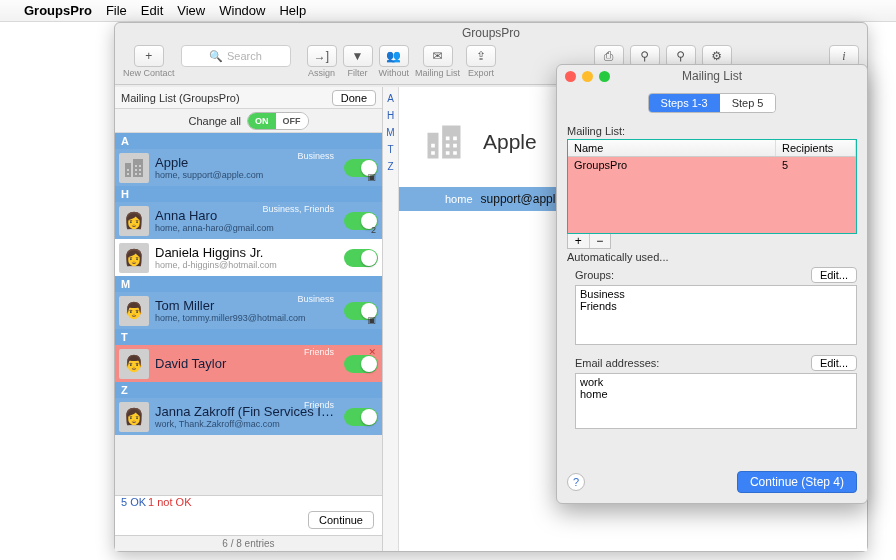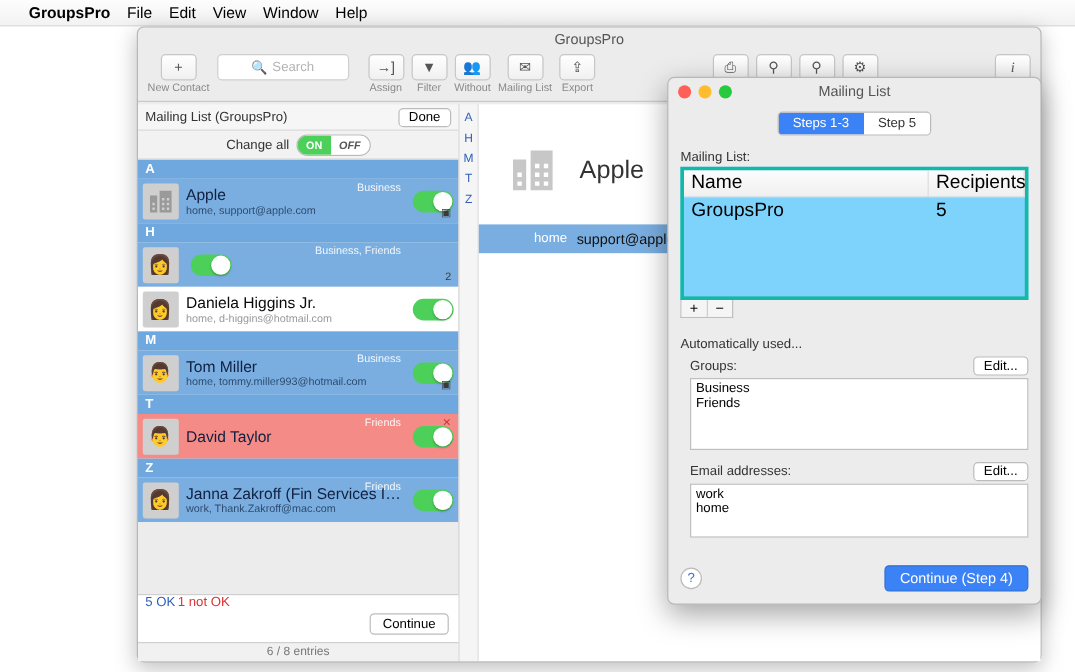--- a/index.html
+++ b/index.html
@@ -29,21 +29,21 @@
 .right-pane { flex: 1; background: #fff; position: relative; }
 
 
 .ml-head { height: 22px; display: flex; align-items: center; padding: 0 6px; font-size: 11px; color: #333; border-bottom: 1px solid #d5d5d5; background: #f6f6f6; justify-content: space-between; }
 .done-btn { font-size: 11px; background: #fff; border: 1px solid #bcbcbc; border-radius: 4px; padding: 1px 8px; }
 
 .change-row { height: 24px; display: flex; align-items: center; justify-content: center; gap: 6px; font-size: 11px; color: #333; border-bottom: 1px solid #d8d8d8; background: #f2f2f2; }
 .seg { display: flex; border: 1px solid #bbb; border-radius: 12px; overflow: hidden; height: 18px; }
 .seg span { display: flex; align-items: center; padding: 0 7px; font-size: 9px; font-weight: 600; }
 .seg .on { background: #4dd05a; color: #fff; }
-.seg .off { background: #fff; color: #555; font-style: italic; }
+.seg .off { background: #fff; color: #555; }
 
 .list { flex: 1; overflow: hidden; display: flex; flex-direction: column; }
 .section-letter { height: 16px; display: flex; align-items: center; padding-left: 6px; font-size: 11px; font-weight: 700; color: #fff; }
 .sl-a { background: #6ea8df; } .sl-h { background: #6ea8df; } .sl-m { background: #6ea8df; } .sl-t { background: #6ea8df; } .sl-z { background: #6ea8df; }
 
 .row { height: 37px; display: flex; align-items: center; padding: 0 4px; position: relative; }
 .row.blue { background: #7aaee0; }
 .row.white { background: #fff; }
 .row.red { background: #f58b86; }
 .avatar { width: 30px; height: 30px; border-radius: 2px; background: #cfcfcf; margin-right: 6px; display: flex; align-items: center; justify-content: center; color: #888; font-size: 16px; }
@@ -82,35 +82,35 @@
 .traffic span { width: 11px; height: 11px; border-radius: 50%; }
 .t-r { background: #ff5f56; } .t-y { background: #ffbd2e; } .t-g { background: #27c93f; }
 .dlg-title { position: absolute; left: 0; right: 0; text-align: center; font-size: 12px; color: #555; pointer-events: none; }
 
 .dlg-body { padding: 6px 10px 10px; display: flex; flex-direction: column; height: calc(100% - 22px); }
 .steps-seg { align-self: center; display: flex; border: 1px solid #bbb; border-radius: 4px; overflow: hidden; margin-bottom: 8px; }
 .steps-seg span { font-size: 11px; padding: 3px 12px; }
 .steps-seg .sel { background: #3b82f6; color: #fff; }
 .steps-seg .uns { background: #fff; color: #333; }
 .sec-lbl { font-size: 11px; color: #333; margin: 4px 0 2px; }
-.table { border: 3px solid #14b8a6; background: #7dd3fc; font-size: 16px; }
+.table { border: 1px solid #14b8a6; background: #fca5a5; font-size: 11px; }
 .thead { display: flex; background: linear-gradient(#fcfcfc,#efefef); border-bottom: 1px solid #ccc; }
 .thead span { padding: 2px 6px; border-right: 1px solid #ddd; }
 .trow { display: flex; }
 .trow span { padding: 2px 6px; }
 .col-a { flex: 1; } .col-b { width: 80px; }
 .table .empty { height: 60px; }
 .addrem { display: flex; border: 1px solid #bfbfbf; border-top: none; width: 44px; }
 .addrem span { flex: 1; text-align: center; font-size: 12px; background: #f5f5f5; border-right: 1px solid #ccc; }
 .addrem span:last-child { border-right: none; }
-.auto-lbl { font-size: 11px; color: #333; margin-top: 16px; }
+.auto-lbl { font-size: 11px; color: #333; margin-top: 2px; }
 .sub-lbl { font-size: 11px; color: #333; margin: 4px 0 2px 8px; display: flex; justify-content: space-between; align-items: center; }
 .edit-btn { font-size: 11px; background: #fff; border: 1px solid #bcbcbc; border-radius: 4px; padding: 1px 8px; }
 .listbox { border: 1px solid #bfbfbf; background: #fff; font-size: 11px; margin-left: 8px; padding: 2px 4px; }
-.lb1 { height: 60px; } .lb2 { height: 45px; }
+.lb1 { height: 60px; } .lb2 { height: 56px; }
 .dlg-footer { margin-top: auto; display: flex; align-items: center; justify-content: space-between; padding-top: 8px; }
 .help { width: 18px; height: 18px; border: 1px solid #bbb; border-radius: 50%; display: flex; align-items: center; justify-content: center; font-size: 11px; color: #3b6fd1; background: #fff; }
 .primary-btn { font-size: 12px; background: #3b82f6; color: #fff; border: 1px solid #2f6ed0; border-radius: 4px; padding: 3px 12px; }
 </style>
 </head>
 <body>
 
 <div class="menubar">
   <span class="apple"></span>
   <span class="app-title">GroupsPro</span>
@@ -209,20 +209,24 @@
               <div class="rsub">home, support@apple.com</div>
             </div>
           <div class="tags">Business</div>
           <div class="toggle"></div>
           <div class="grp-ic">▣</div>
         </div>
 
         <div class="section-letter sl-h">H</div>
         <div class="row blue">
           <div class="avatar">👩</div>
+          <div class="rinfo">
+              <div class="rname">Anna Haro</div>
+              <div class="rsub">home, anna-haro@gmail.com</div>
+            </div>
           <div class="tags">Business, Friends</div>
           <div class="toggle"></div>
           <div class="grp-ic">2</div>
         </div>
         <div class="row white">
           <div class="avatar">👩</div>
           <div class="rinfo">
               <div class="rname">Daniela Higgins Jr.</div>
               <div class="rsub">home, d-higgins@hotmail.com</div>
             </div>

